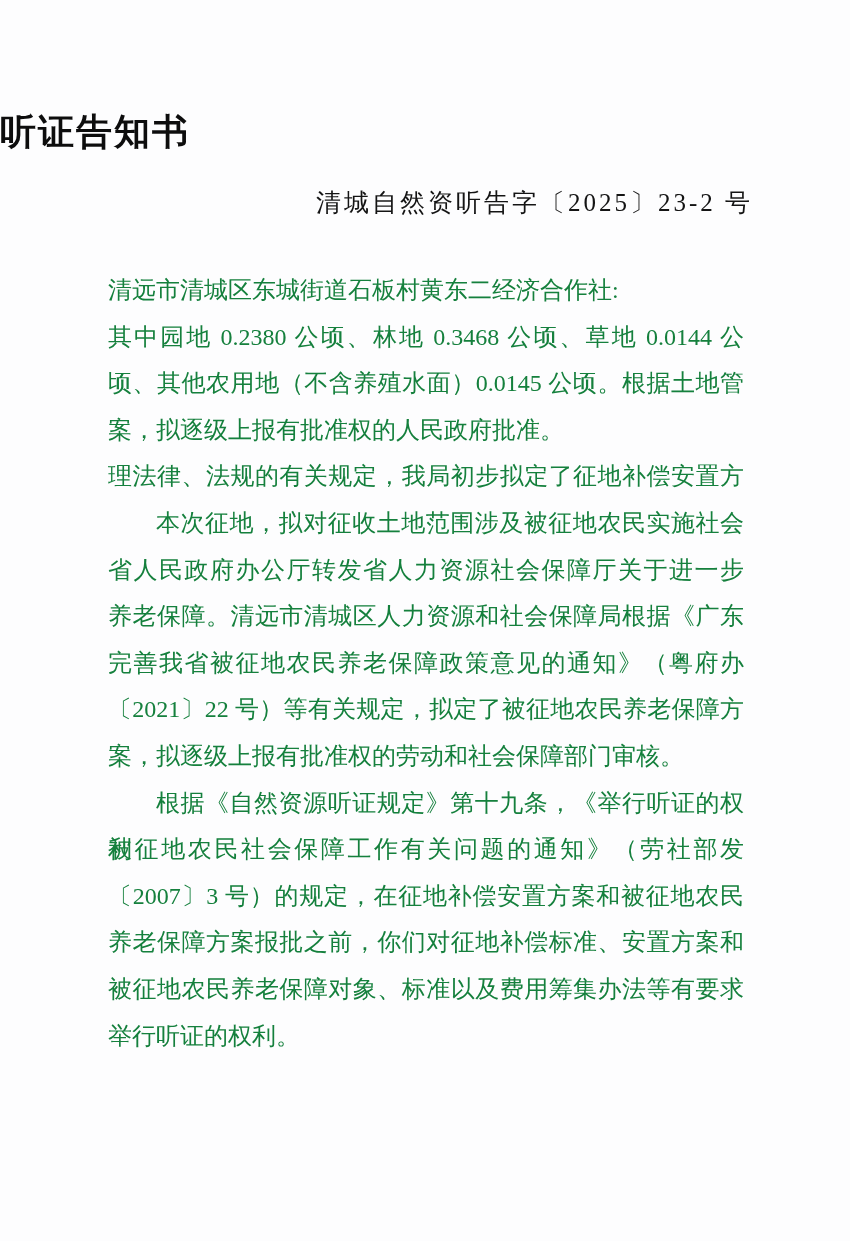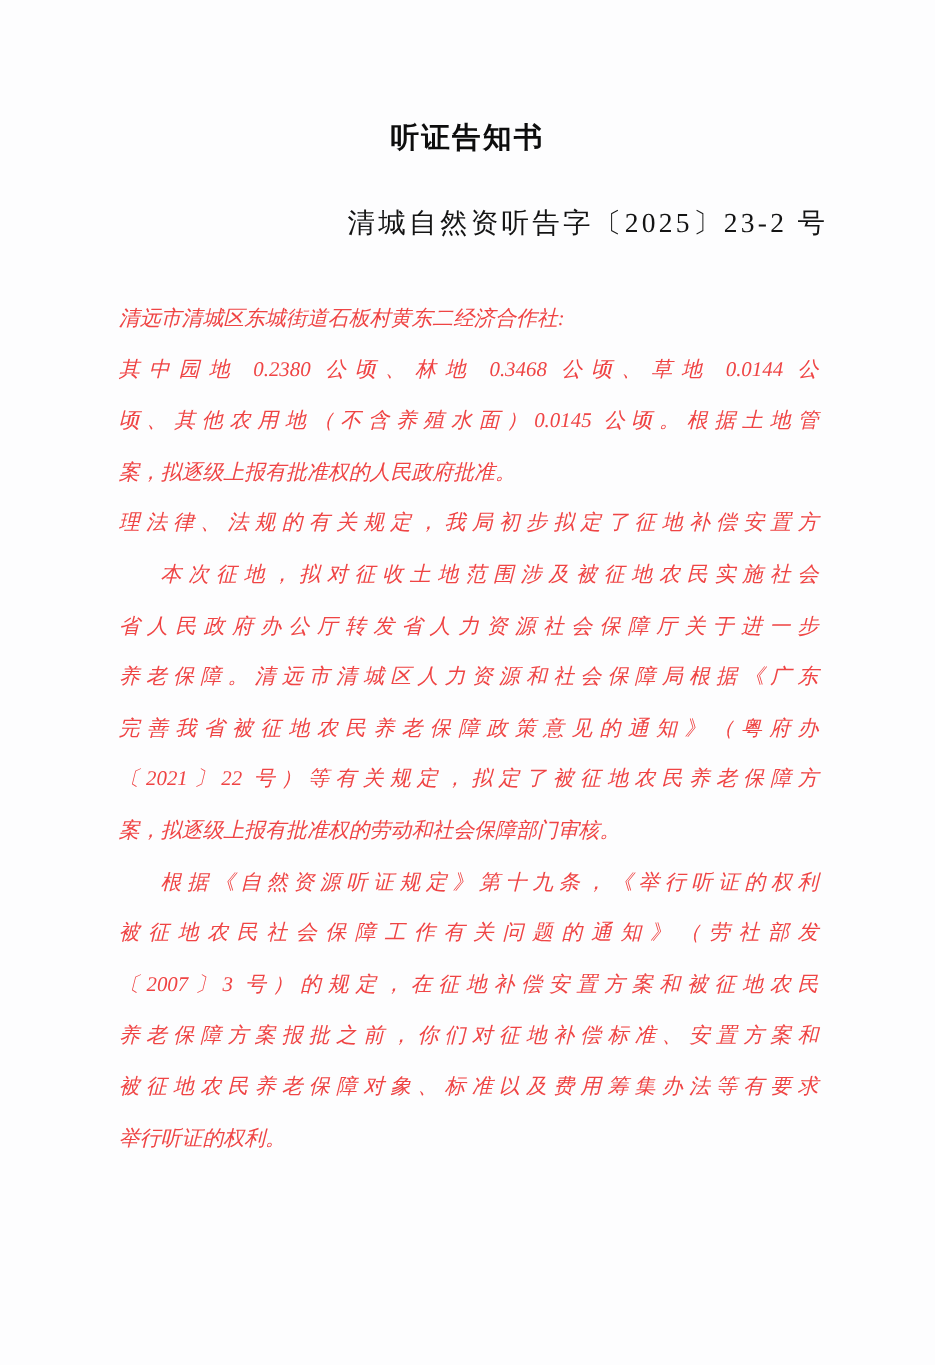--- a/index.html
+++ b/index.html
@@ -16,50 +16,49 @@
     overflow: hidden;
     font-family: "Liberation Serif", "DejaVu Serif", serif;
     color: #141414;
   }
   .title {
     position: absolute;
     top: 108px;
     left: 0;
     width: 100%;
     margin: 0;
-    text-align: center;
+    text-align: left;
     font-family: "DejaVu Sans", "Liberation Sans", sans-serif;
     font-weight: bold;
-    font-size: 26px;
+    font-size: 36px;
     letter-spacing: 2px;
     color: #0d0d0d;
   }
   .doc-number {
     position: absolute;
     top: 186px;
     right: 97px;
     font-size: 25px;
     letter-spacing: 3px;
     white-space: nowrap;
     color: #141414;
   }
   .body-block {
     position: absolute;
     top: 267px;
     left: 108px;
     width: 636px;
   }
   .line {
-    font-size: 19px;
+    font-size: 24px;
     line-height: 46.6px;
     height: 46.6px;
     white-space: nowrap;
     text-align: left;
-    color: #ef4444;
-    font-style: italic;
+    color: #15803d;
   }
   .line.justify {
     white-space: normal;
     text-align: justify;
     text-align-last: justify;
   }
   .line.indent {
     text-indent: 2em;
   }
 </style>

